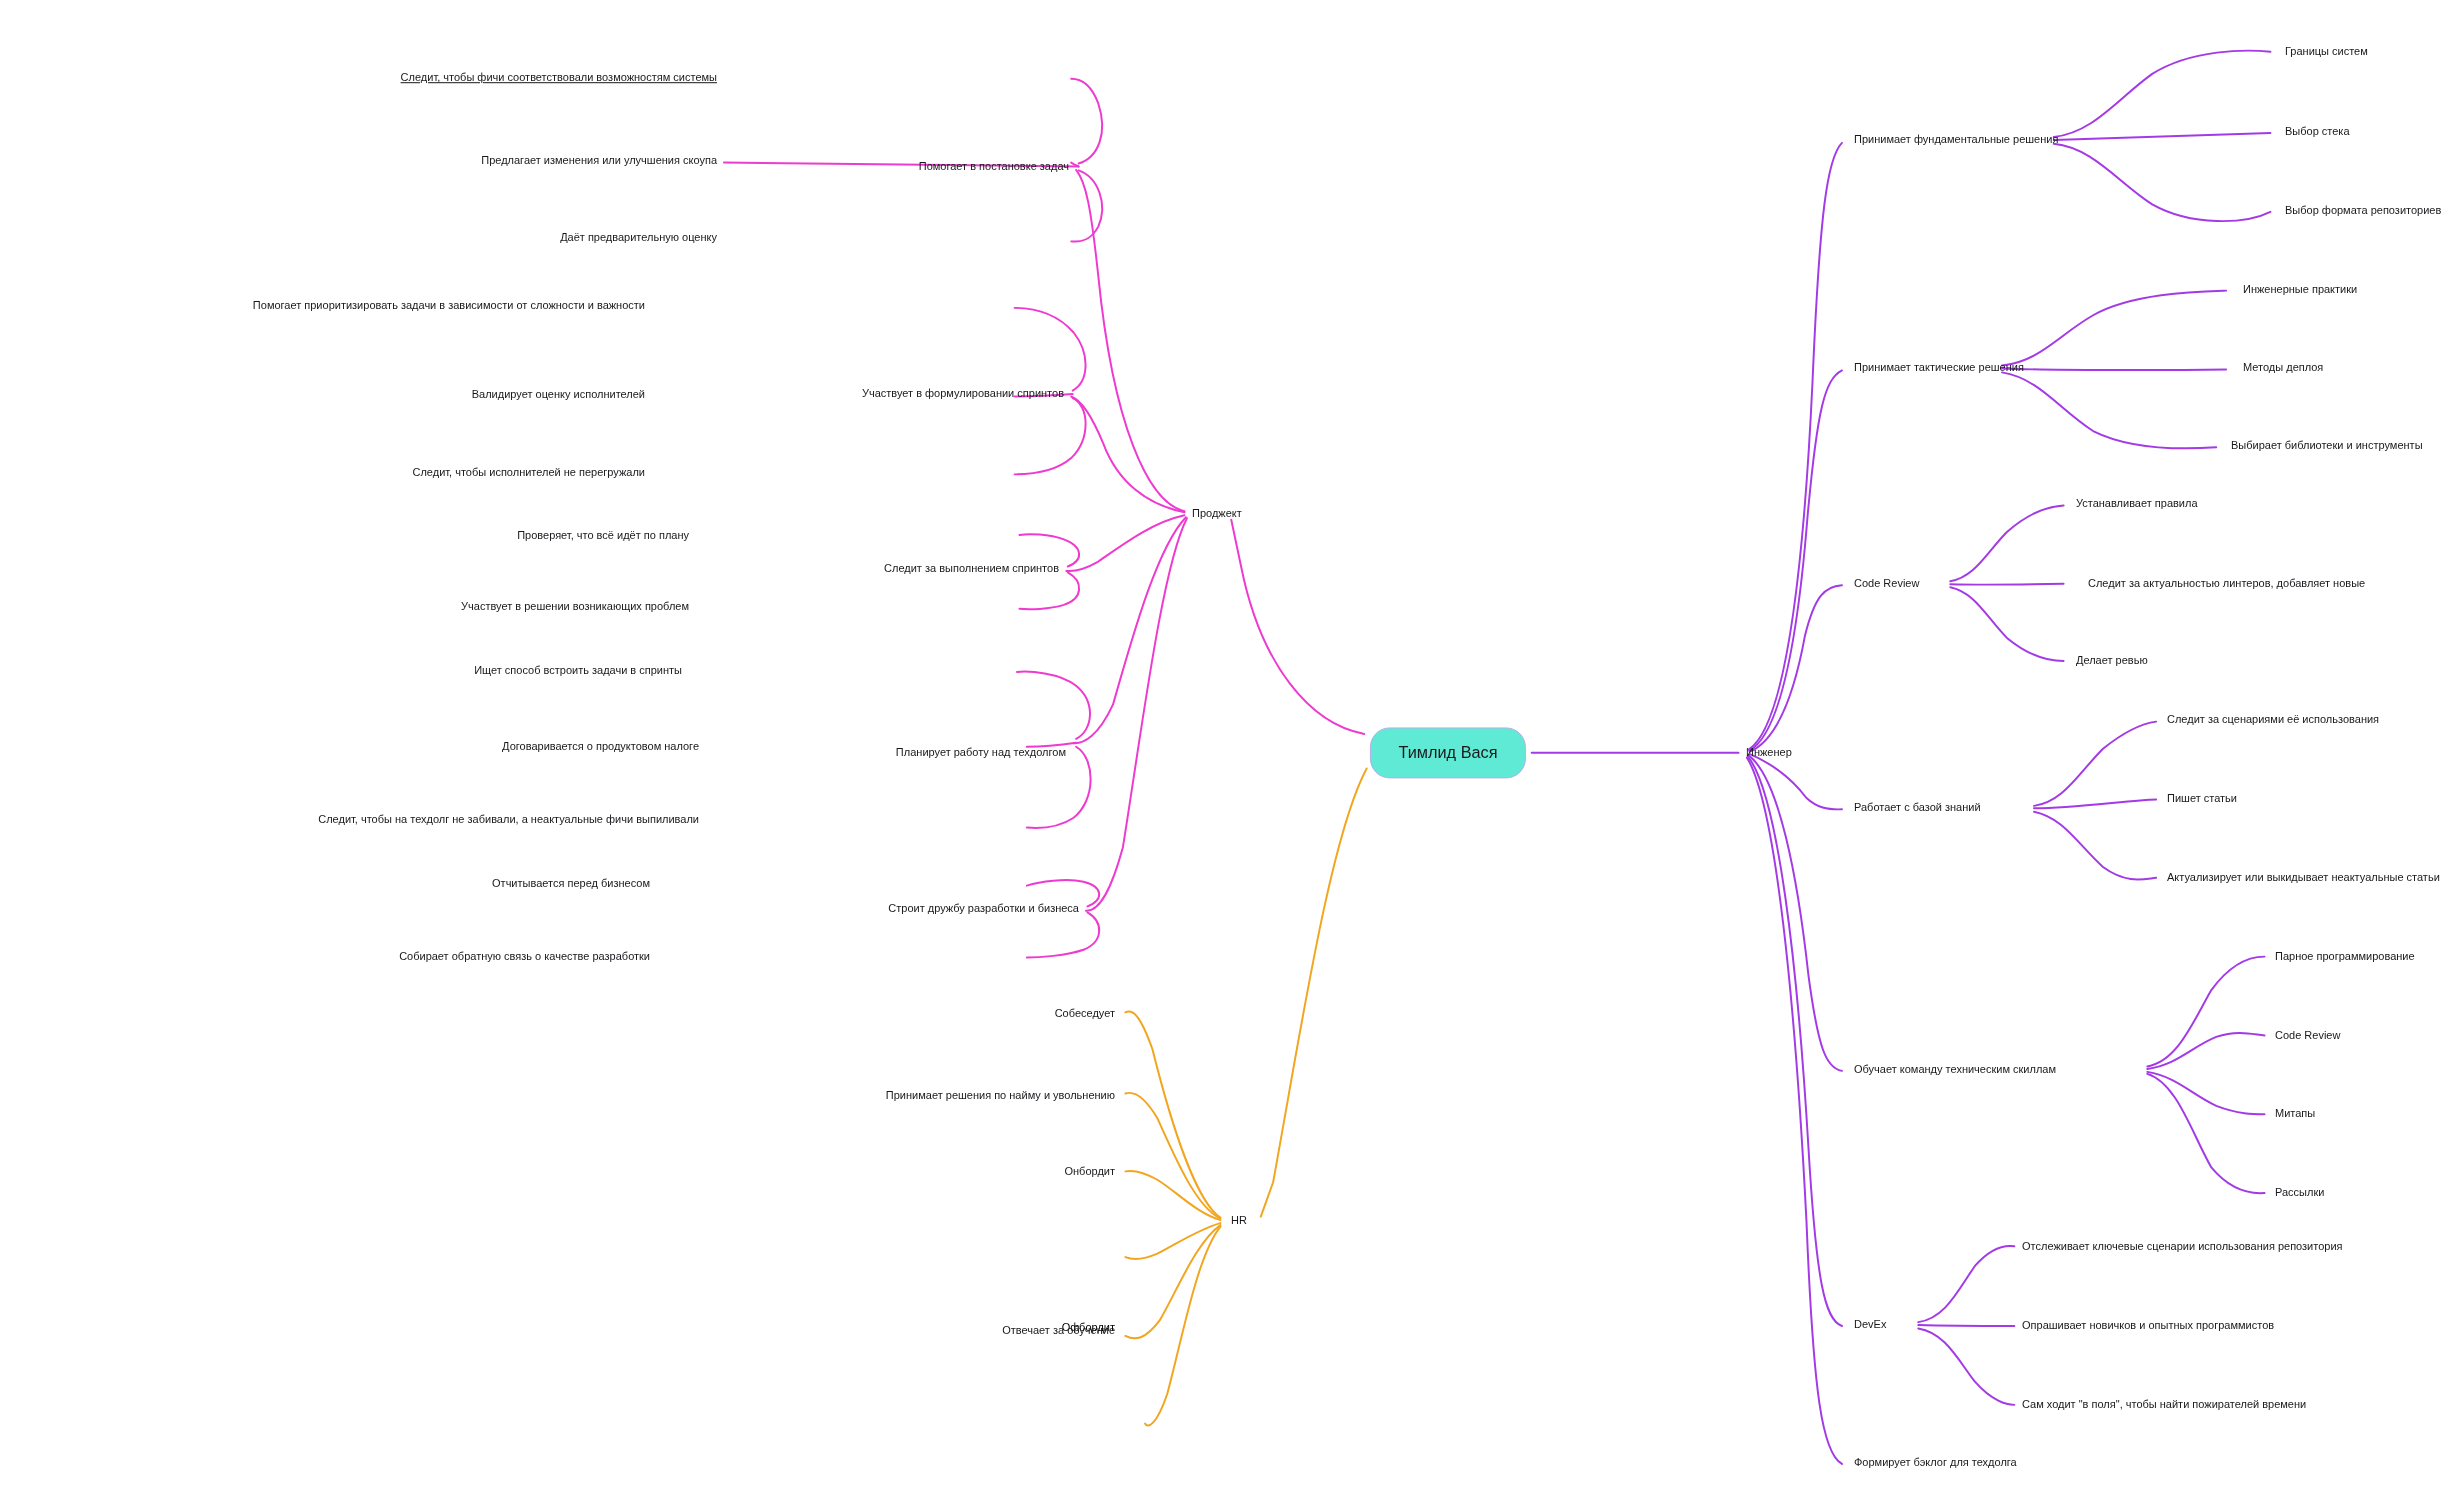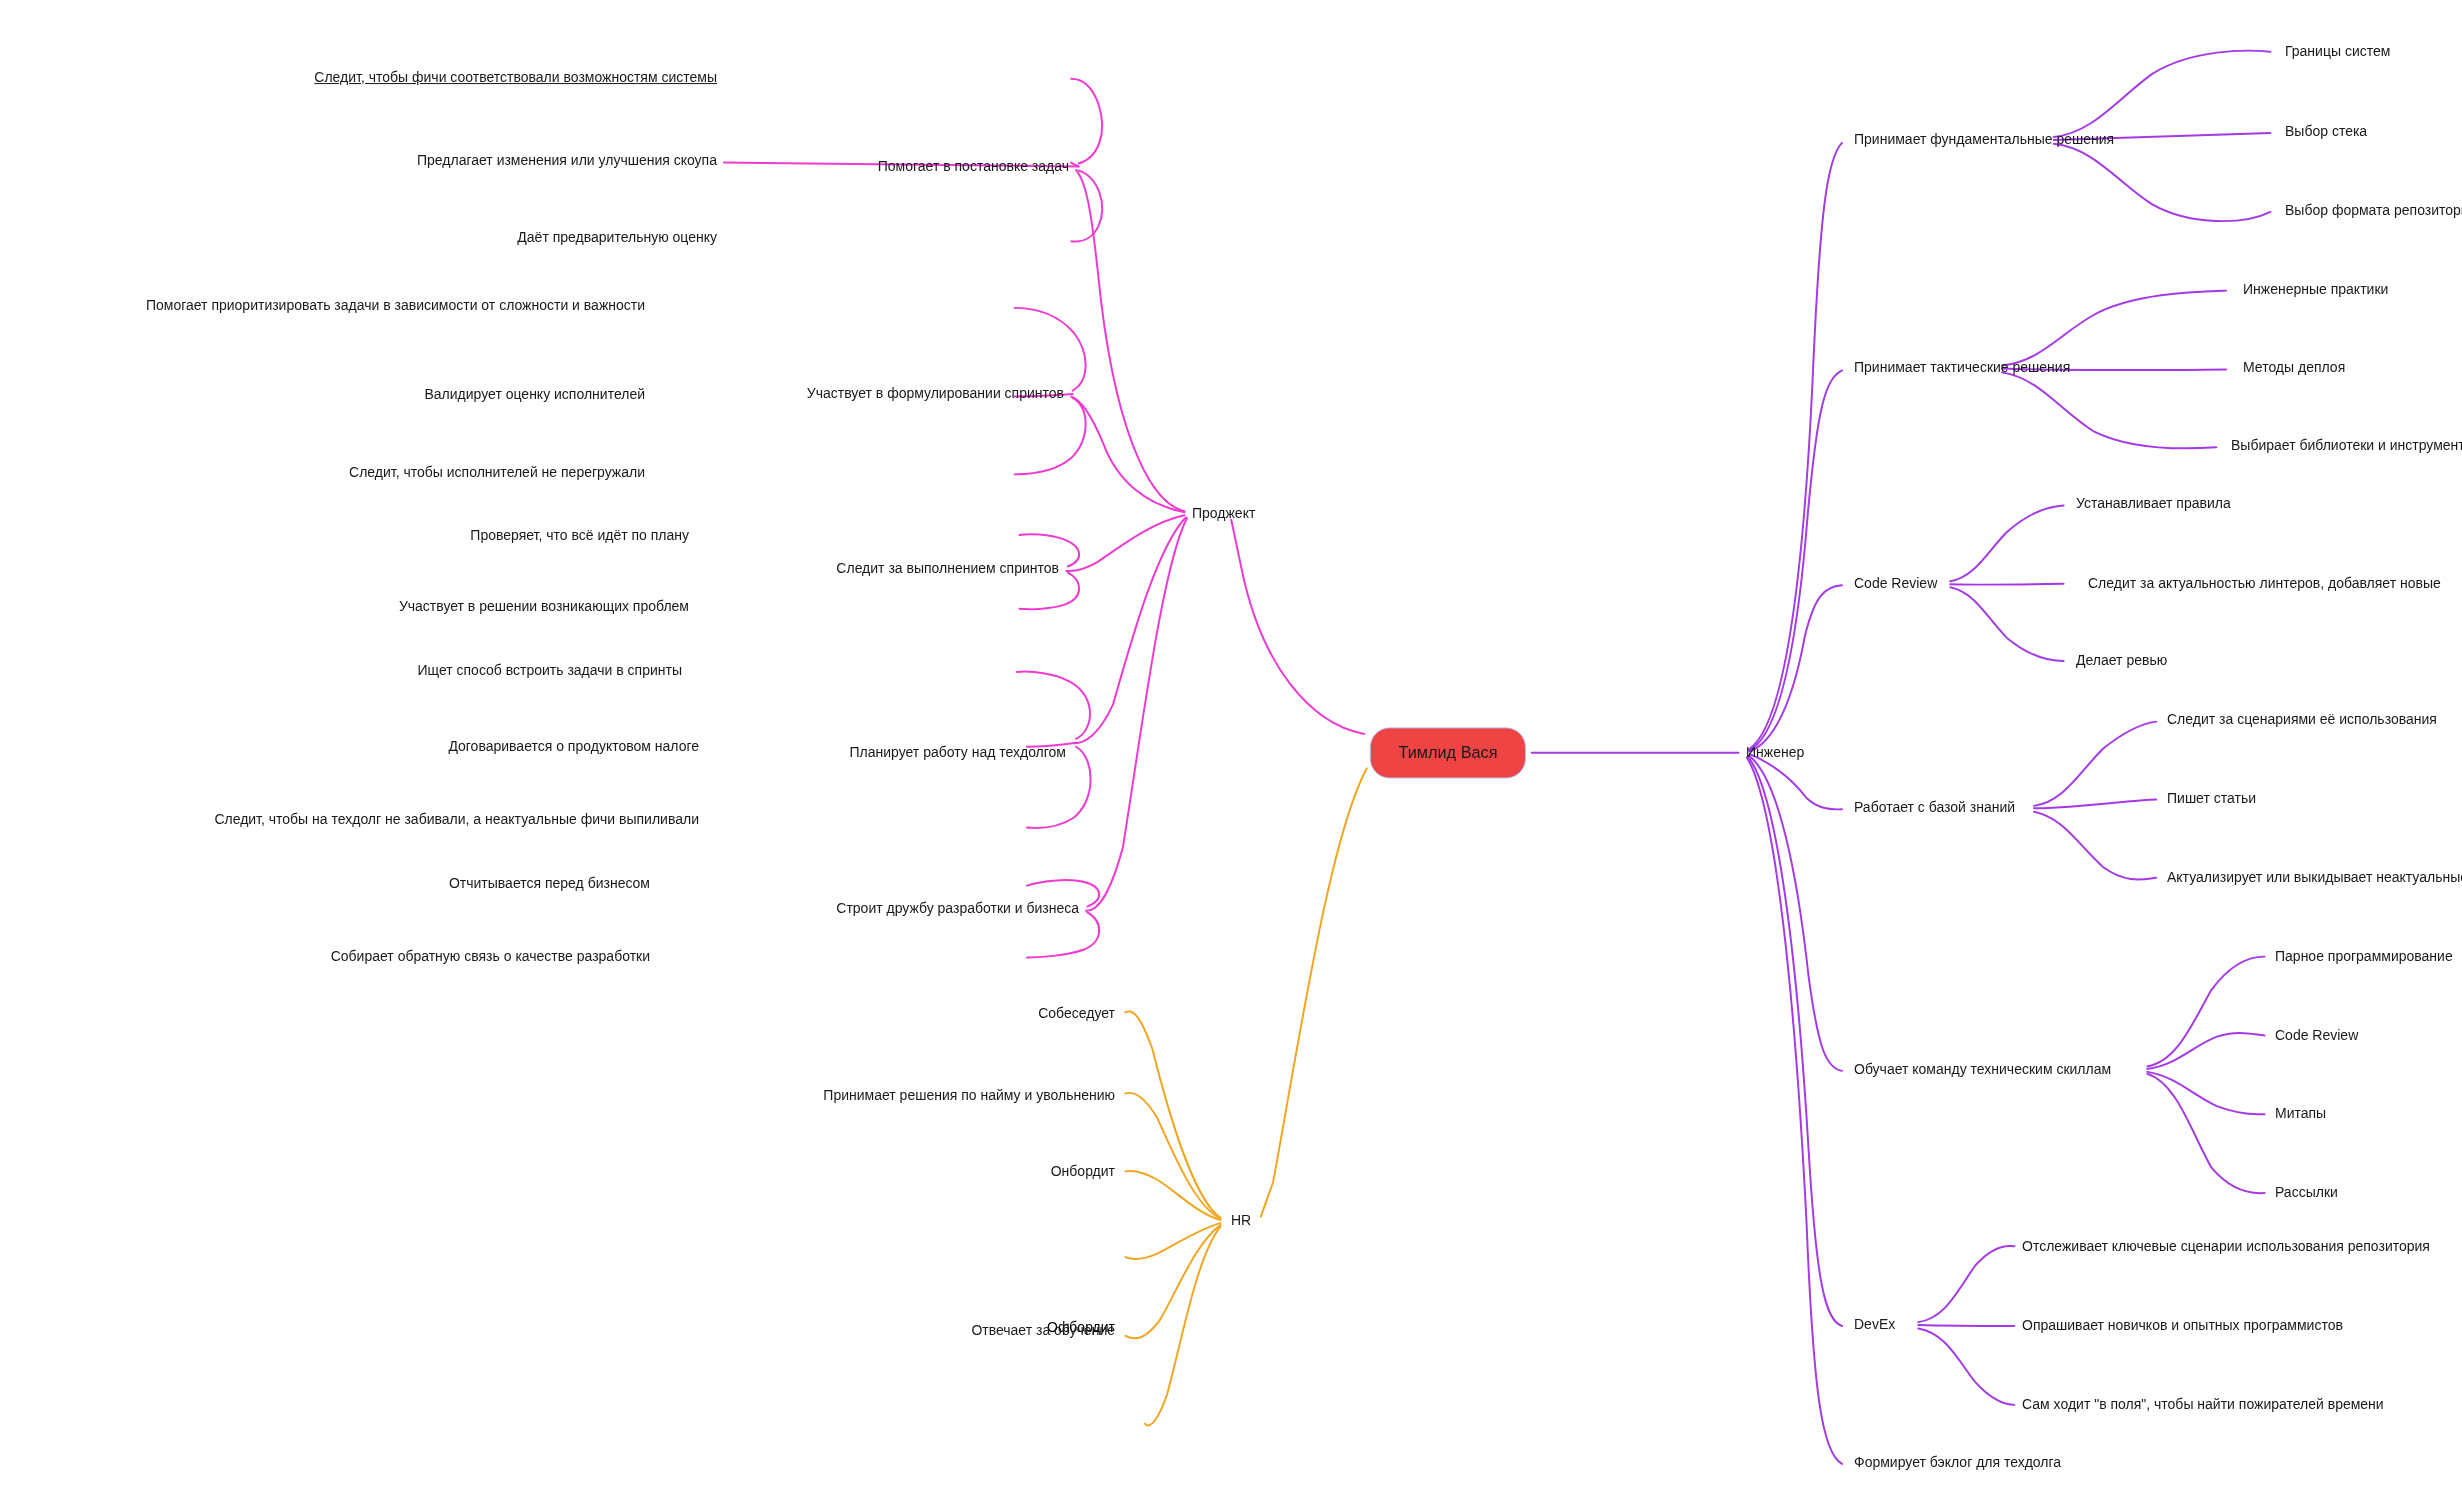--- a/index.html
+++ b/index.html
@@ -1,20 +1,20 @@
 <!DOCTYPE html>
 <html style="font-size:7.9px"><head>
 <meta charset="utf-8">
 <title>Mindmap</title>
 <style>
   html,body{margin:0;padding:0;background:#ffffff;}
   body{font-family:"Liberation Sans",sans-serif;}
   #stage{position:relative;width:2594px;height:1496px;background:#fff;overflow:hidden;}
   #wires{position:absolute;left:0;top:0;width:2594px;height:1496px;pointer-events:none;}
-  .node{position:absolute;color:#19191d;font-size:14px;line-height:1.42;white-space:nowrap;}
+  .node{position:absolute;color:#19191d;font-size:11px;line-height:1.42;white-space:nowrap;}
   .node.r{transform:translate(-100%,-50%);}      
   .node.l{transform:translate(0,-50%);}
   .wrap{white-space:normal;text-align:center;}
   #root{position:absolute;transform:translate(-50%,-50%);
         background:#dcd6f7;border:1px solid #b8aee8;border-radius:19.7px;
         padding:14.8px 27.6px;font-size:16.3px;color:#19191d;line-height:1.2;}
 </style>
 </head>
 <body style="background: rgb(255, 255, 255);">
 
@@ -88,21 +88,21 @@
       <path stroke="#a33ae6" d="M4360,2176 C4420,2186 4450,2222 4500,2245 C4545,2262 4575,2262 4598,2262"></path>
       <path stroke="#a33ae6" d="M4360,2180 C4420,2198 4450,2300 4490,2370 C4530,2418 4570,2424 4598,2422"></path>
 
       <path stroke="#a33ae6" d="M3895,2684 C3950,2676 3975,2620 4010,2570 C4045,2530 4075,2528 4090,2530"></path>
       <path stroke="#a33ae6" d="M3895,2690 C3960,2692 4050,2692 4090,2692"></path>
       <path stroke="#a33ae6" d="M3895,2697 C3950,2706 3975,2760 4010,2805 C4045,2845 4075,2852 4090,2852"></path>
 
     </g>
   </svg>
 
-  <div id="root" style="left: 1448px; top: 753px; background: #ef4444; border-color: rgb(184, 174, 232); color: rgb(25, 25, 29);">Тимлид Вася</div>
+  <div id="root" style="left: 1448px; top: 753px; background: #5eead4; border-color: rgb(184, 174, 232); color: rgb(25, 25, 29);">Тимлид Вася</div>
 
   <div class="node l" style="left: 1192px; top: 514px; color: rgb(25, 25, 29);">Проджект</div>
   <div class="node l" style="left: 1231px; top: 1221px; color: rgb(25, 25, 29);">HR</div>
   <div class="node l" style="left: 1746px; top: 753px; color: rgb(25, 25, 29);">Инженер</div>
 
   <div class="node r" style="left: 1069px; top: 167px; color: rgb(25, 25, 29);">Помогает в постановке задач</div>
   <div class="node r" style="left: 1064px; top: 394px; color: rgb(25, 25, 29);">Участвует в формулировании спринтов</div>
   <div class="node r" style="left: 1059px; top: 569px; color: rgb(25, 25, 29);">Следит за выполнением спринтов</div>
   <div class="node r" style="left: 1066px; top: 741px; color: rgb(25, 25, 29); margin-top: 12px;">Планирует работу над техдолгом</div>
   <div class="node r" style="left: 1079px; top: 909px; color: rgb(25, 25, 29);">Строит дружбу разработки и бизнеса</div>

